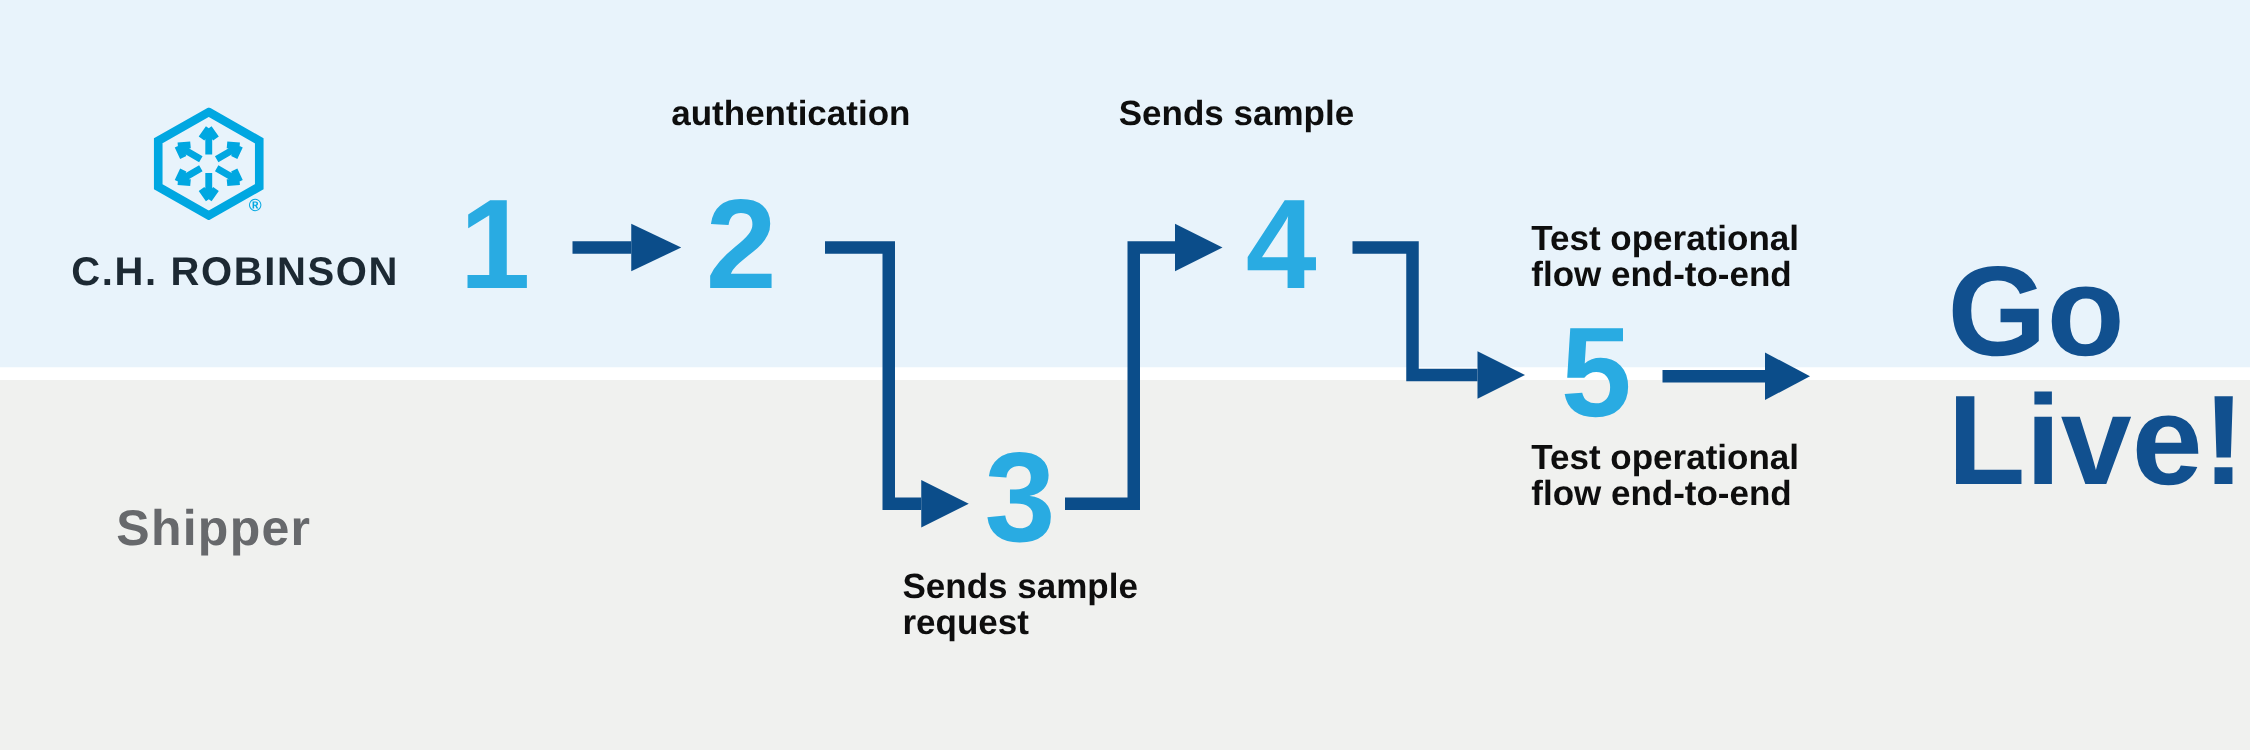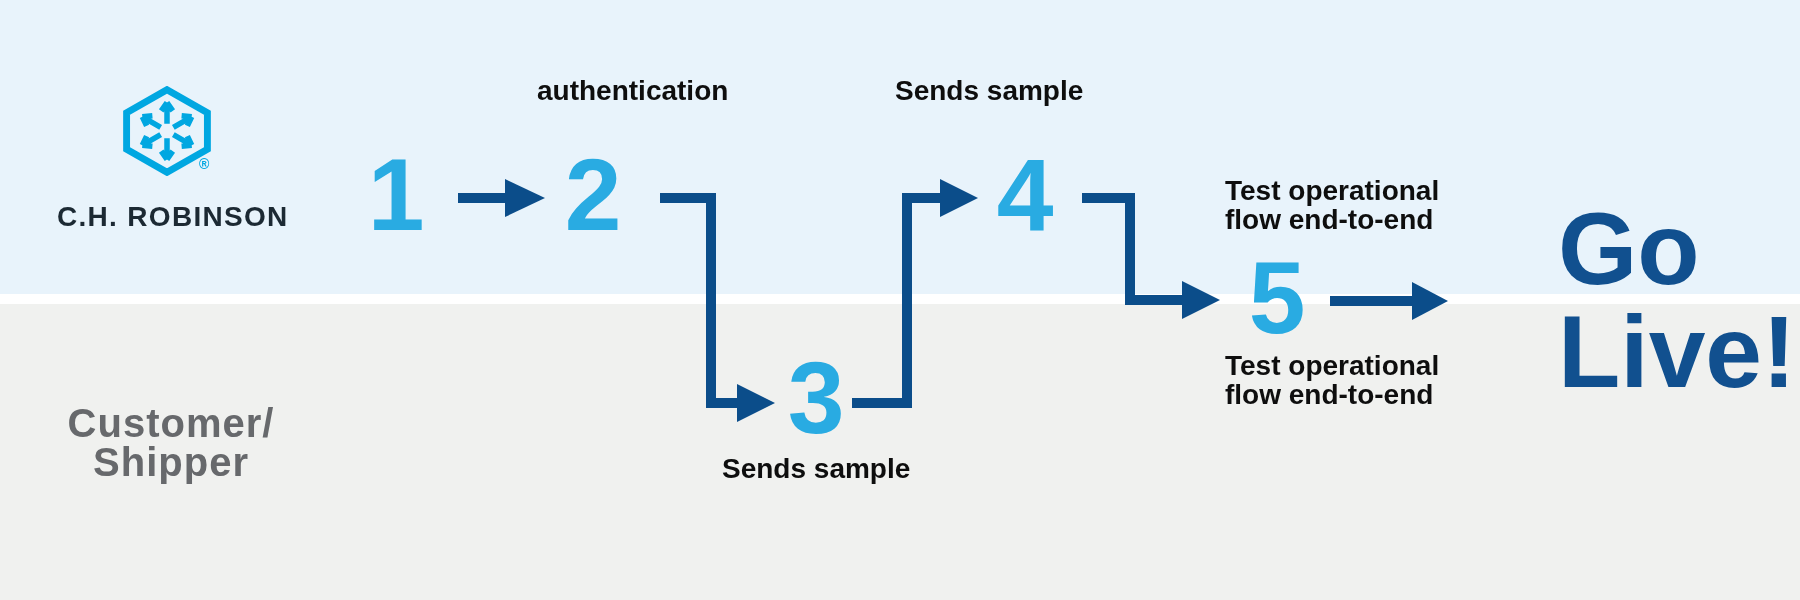--- a/index.html
+++ b/index.html
@@ -11,21 +11,21 @@
   .lane-top{position:absolute;left:0;top:0;width:1800px;height:294px;background:var(--lane-top-bg);}
   .lane-divider{position:absolute;left:0;top:294px;width:1800px;height:10px;background:var(--divider);}
   .lane-bottom{position:absolute;left:0;top:304px;width:1800px;height:296px;background:var(--lane-bottom-bg);}
 
   
   .logo{position:absolute;left:121px;top:86px;width:92px;height:90px;}
   .logo svg{display:block;width:92px;height:90px;}
   .logo-stroke{stroke:var(--logo);fill:none;stroke-width:7.5;stroke-linejoin:miter;}
   .logo-arrow{stroke:var(--logo);fill:none;stroke-width:6;stroke-linecap:butt;}
   .reg{position:absolute;left:199px;top:156px;font-size:14px;color:var(--logo);font-weight:700;}
-  .wordmark{position:absolute;left:57px;top:204px;font-size:28px;line-height:26px;
+  .wordmark{position:absolute;left:57px;top:204px;font-size:32px;line-height:26px;
     letter-spacing:1.3px;color:var(--wordmark);white-space:nowrap;}
 
   
   .lane-label{position:absolute;left:21px;top:404px;width:300px;text-align:center;
     font-size:40px;line-height:39px;letter-spacing:1px;color:var(--lane-label);}
 
   
   .connectors{position:absolute;left:0;top:0;width:1800px;height:600px;}
   .connectors polyline{fill:none;stroke:var(--connector);stroke-width:10;stroke-linejoin:miter;}
   .connectors .head{fill:var(--connector);stroke:none;}
@@ -62,21 +62,20 @@
       <path class="logo-arrow" d="M56.9,45 L73.4,35.5 M76.9,33.5 L65.9,32.5 M76.9,33.5 L72.2,43.5"></path>
       <path class="logo-arrow" d="M43.1,45 L26.6,35.5 M23.1,33.5 L34.1,32.5 M23.1,33.5 L27.8,43.5"></path>
       <path class="logo-arrow" d="M56.9,53 L73.4,62.5 M76.9,64.5 L65.9,65.5 M76.9,64.5 L72.2,54.5"></path>
       <path class="logo-arrow" d="M43.1,53 L26.6,62.5 M23.1,64.5 L34.1,65.5 M23.1,64.5 L27.8,54.5"></path>
     </svg>
   </div>
   <span class="reg">®</span>
   <div class="wordmark">C.H. ROBINSON</div>
 
   <div class="lane-label">
-    <div>Customer/</div>
     <div>Shipper</div>
   </div>
 
   <svg class="connectors" viewBox="0 0 1800 600">
     <polyline points="458,198 505,198"></polyline>
     <polygon class="head" points="505,179 545,198 505,217"></polygon>
     <polyline points="660,198 711,198 711,403 737,403"></polyline>
     <polygon class="head" points="737,384 775,403 737,422"></polygon>
     <polyline points="852,403 907,403 907,198 940,198"></polyline>
     <polygon class="head" points="940,179 978,198 940,217"></polygon>
@@ -90,20 +89,21 @@
   <div class="stepnum" id="n2">2</div>
   <div class="stepnum" id="n3">3</div>
   <div class="stepnum" id="n4">4</div>
   <div class="stepnum" id="n5">5</div>
 
   <div class="steplabel" id="l2">
     <div>authentication</div>
   </div>
   <div class="steplabel" id="l3">
     <div>Sends sample</div>
+    <div>request</div>
   </div>
   <div class="steplabel" id="l4">
     <div>Sends sample</div>
   </div>
   <div class="steplabel" id="l5a">
     <div>Test operational</div>
     <div>flow end-to-end</div>
   </div>
   <div class="steplabel" id="l5b">
     <div>Test operational</div>

